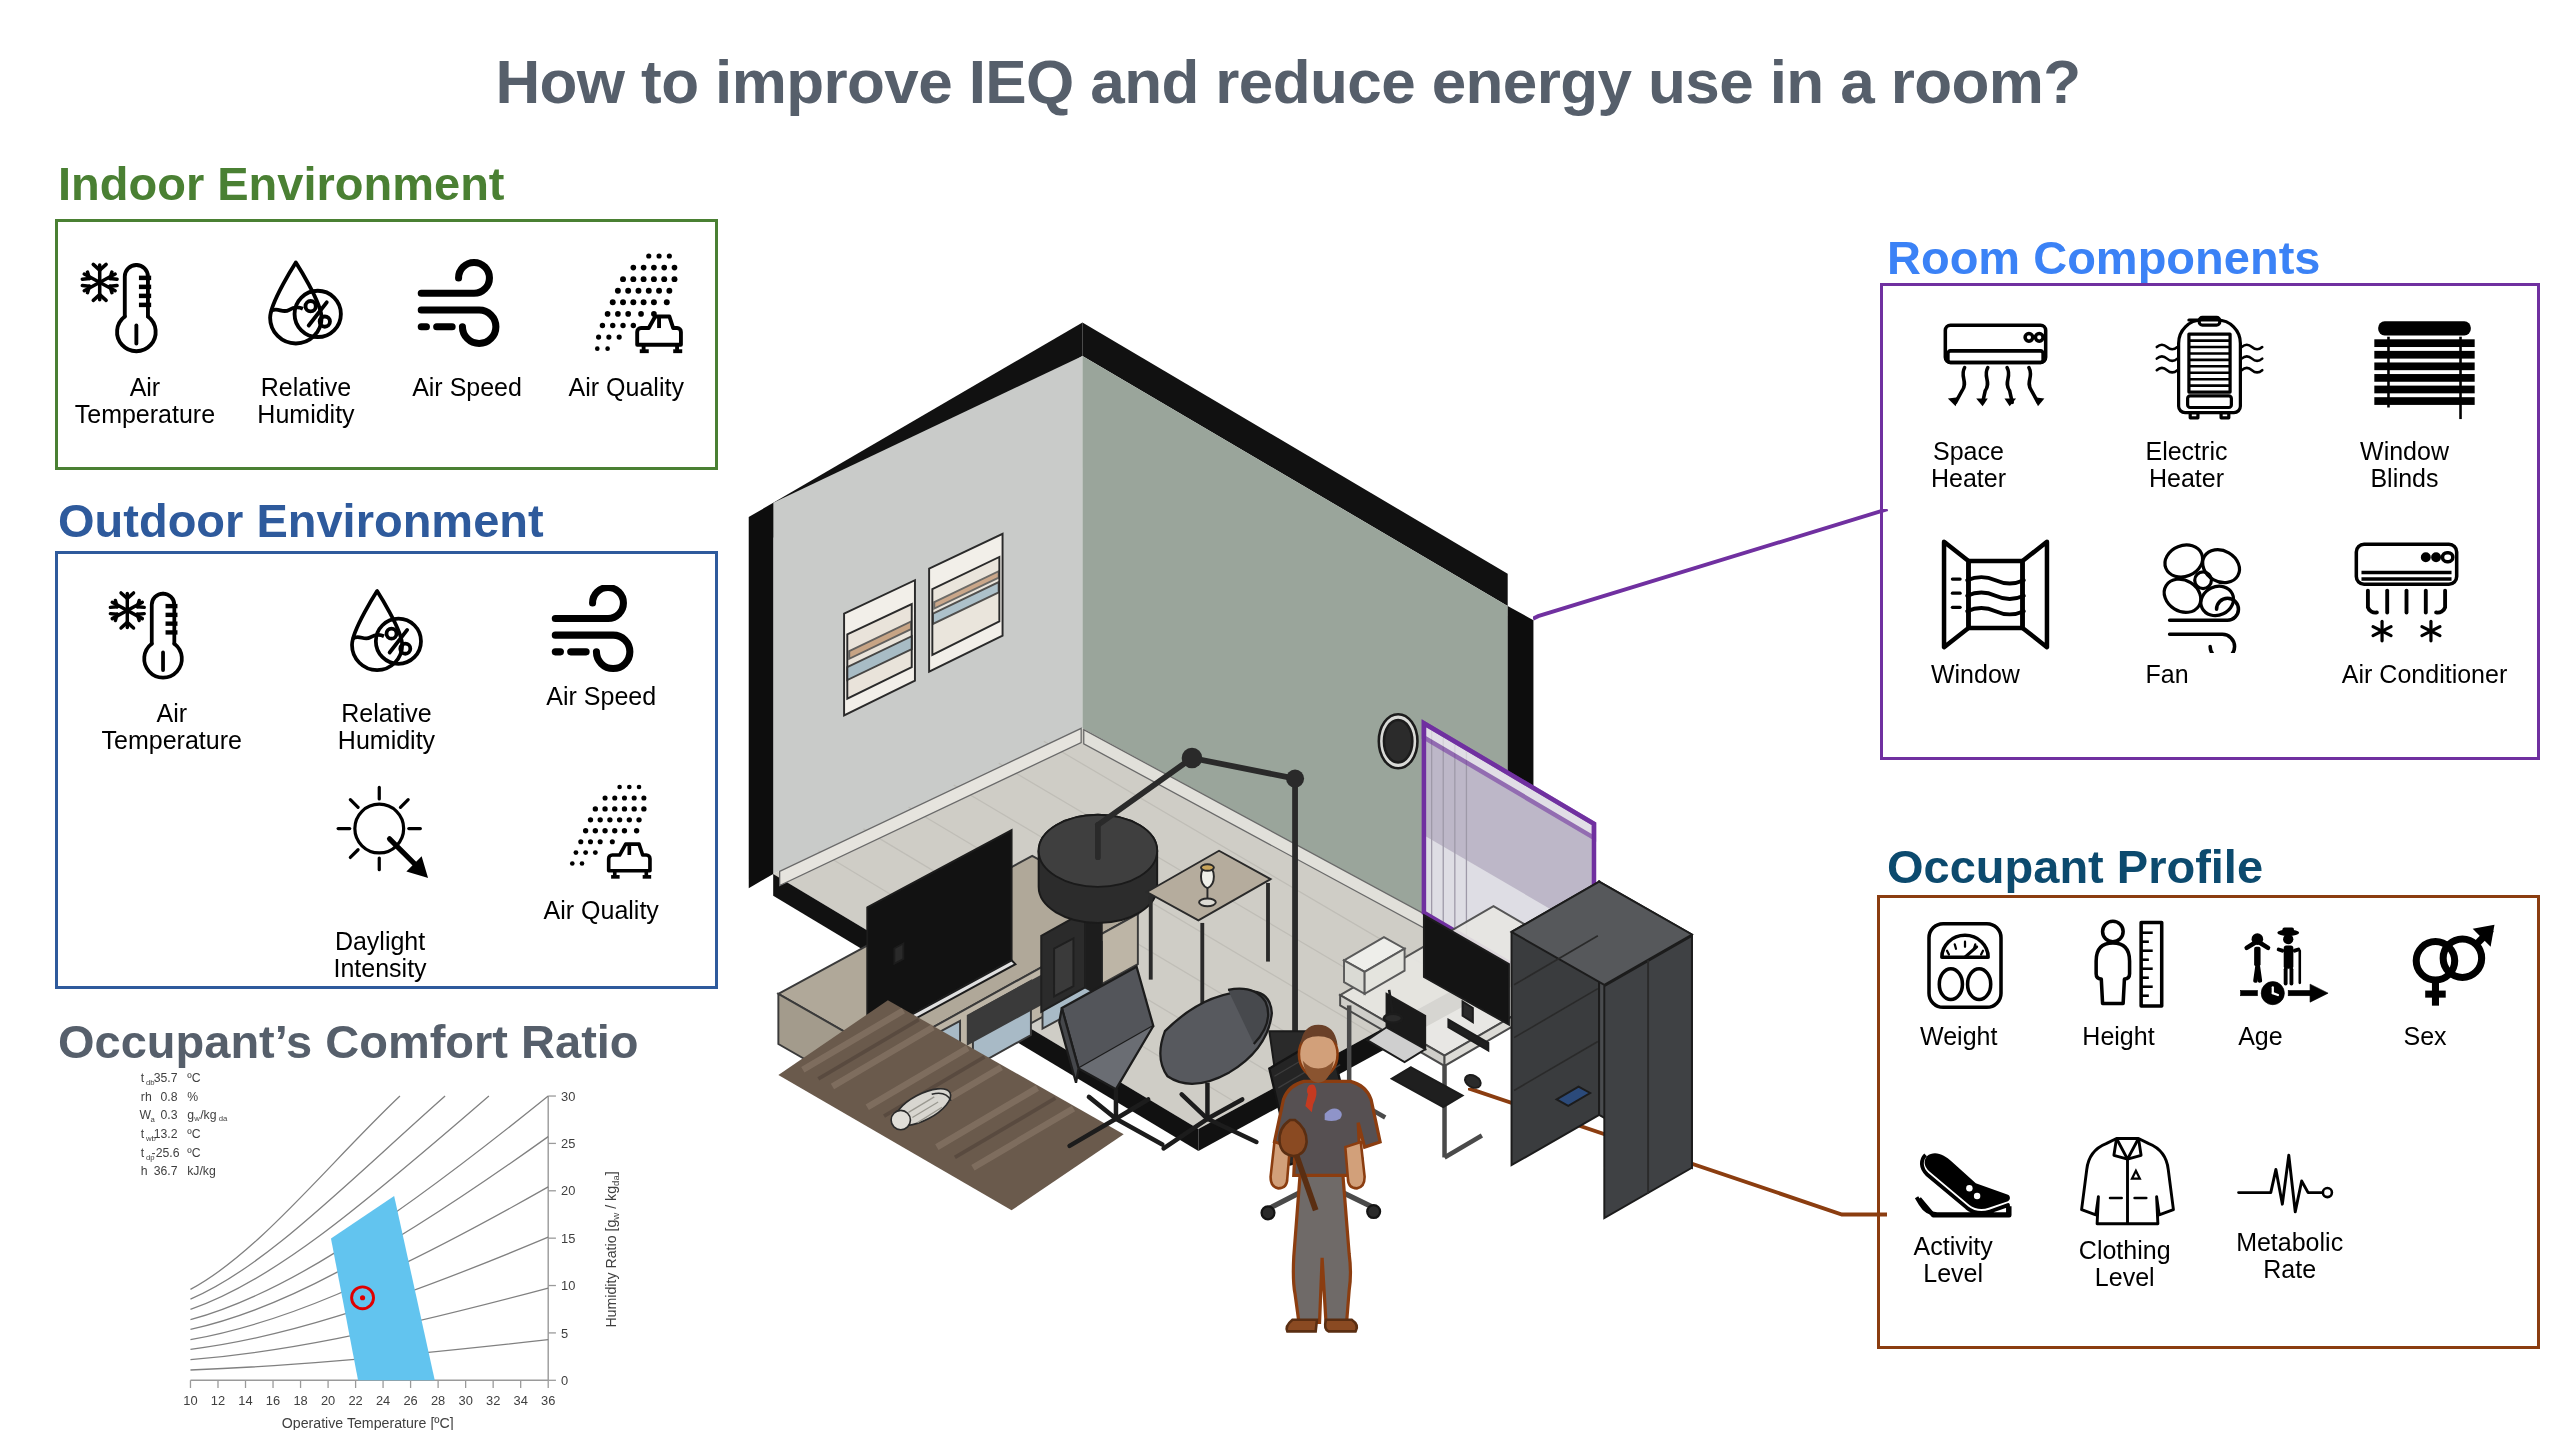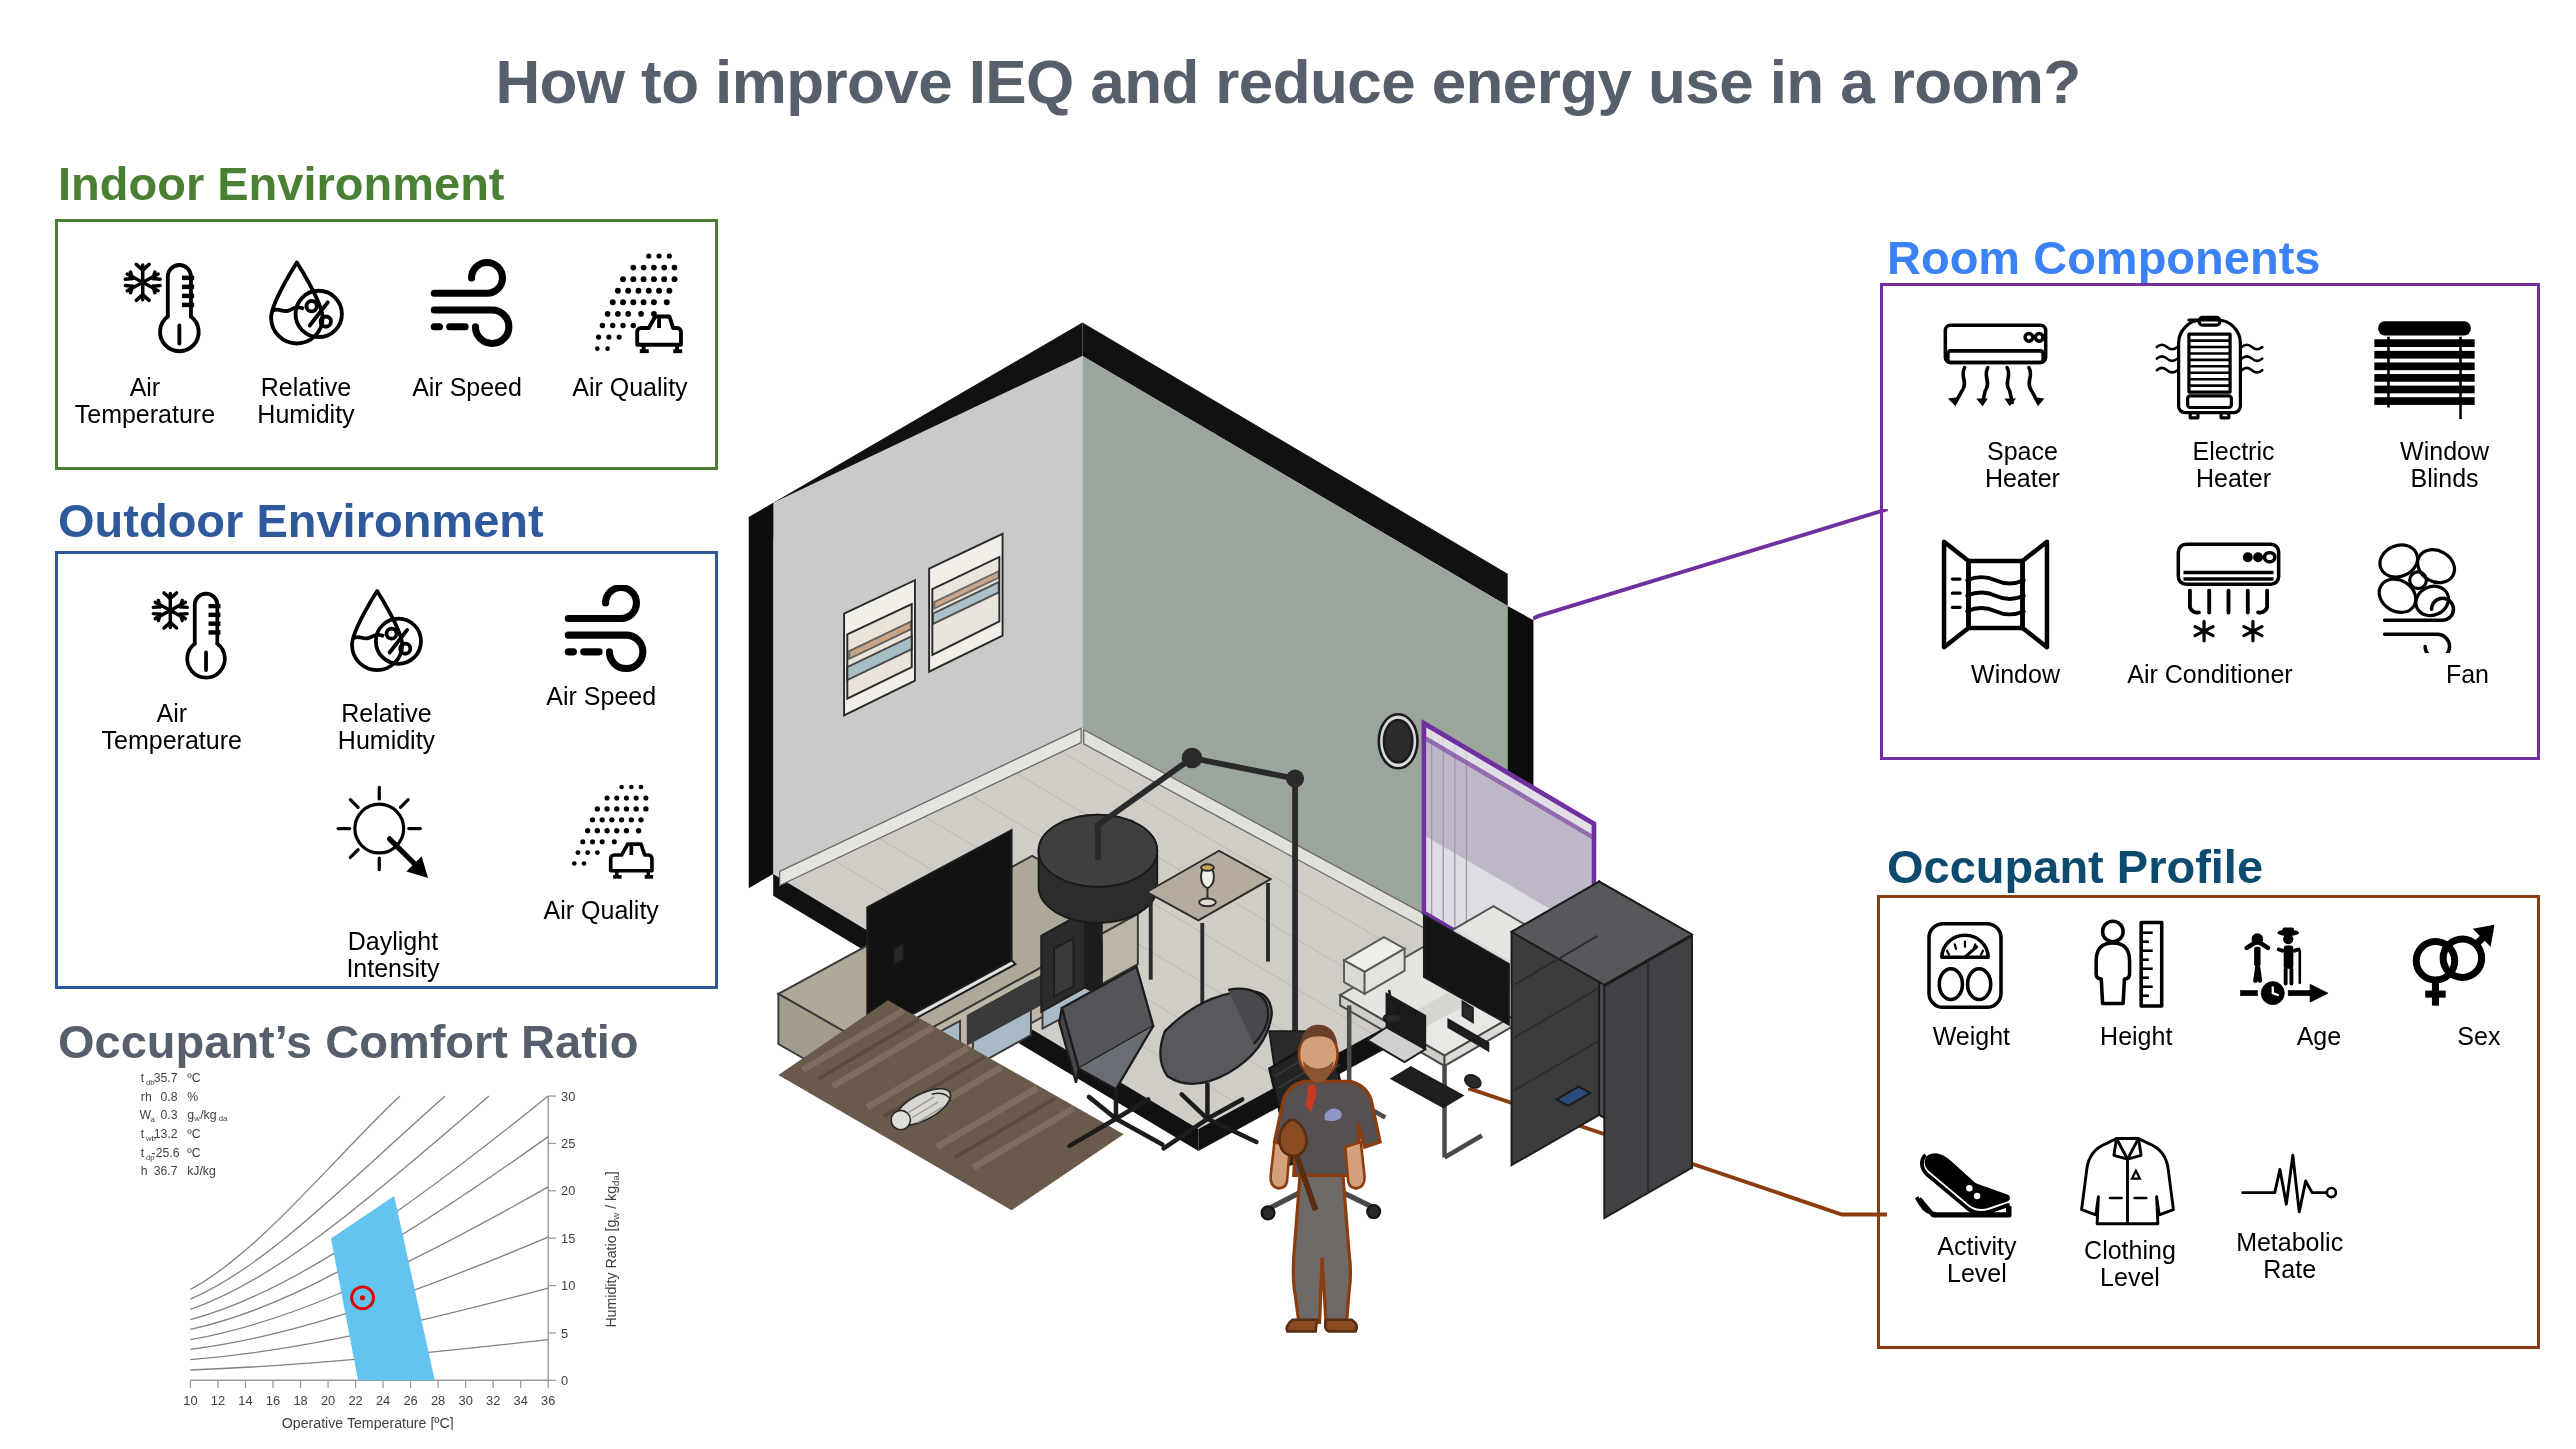--- a/index.html
+++ b/index.html
@@ -33,21 +33,21 @@
     background: #ffffff;
     border-style: solid;
   }
   .grid {
     display: grid;
     width: 100%; height: 100%;
     align-items: start; justify-items: center;
   }
   .cell {
     display: flex; flex-direction: column;
-    align-items: flex-end; justify-content: flex-start;
+    align-items: flex-start; justify-content: flex-start;
   }
   .cell .ic { display: block; }
   .cell .lab {
     margin-top: 6.4px;
     font-size: 25px; line-height: 1.08;
     color: #000; text-align: center;
     font-family: "Liberation Sans", sans-serif;
   }
 
   
@@ -583,20 +583,39 @@
                 <line x1="33" y1="114" x2="45" y2="114"></line>
             </g>
           </svg>
         </span>
         <span class="lab" style="white-space:pre-line;">Window</span>
       </div>
 
       <div class="cell">
         <span class="ic">
           <svg width="129" height="119" viewBox="0 0 200 185">
+            <g fill="none" stroke="#000" stroke-width="5">
+              <ellipse cx="60" cy="42" rx="30" ry="24" transform="rotate(-22 60 42)"></ellipse>
+              <ellipse cx="118" cy="50" rx="30" ry="24" transform="rotate(30 118 50)"></ellipse>
+              <ellipse cx="58" cy="96" rx="30" ry="24" transform="rotate(32 58 96)"></ellipse>
+              <ellipse cx="112" cy="104" rx="26" ry="22" transform="rotate(-25 112 104)"></ellipse>
+              <circle cx="90" cy="72" r="13"></circle>
+            </g>
+            <g fill="none" stroke="#000" stroke-width="5.5" stroke-linecap="round">
+              <path d="M38 134 H128 a17 17 0 1 0 -17 -17"></path>
+              <path d="M38 156 H120 a19 19 0 1 1 -19 19"></path>
+            </g>
+          </svg>
+        </span>
+        <span class="lab" style="white-space:pre-line;">Fan</span>
+      </div>
+
+      <div class="cell">
+        <span class="ic">
+          <svg width="129" height="119" viewBox="0 0 200 185">
             <g fill="none" stroke="#000" stroke-width="5.5" stroke-linejoin="round">
               <rect x="22" y="16" width="156" height="62" rx="12"></rect>
               <line x1="30" y1="60" x2="170" y2="60"></line>
               <line x1="30" y1="70" x2="170" y2="70"></line>
               <circle cx="130" cy="36" r="5" fill="#000"></circle>
                 <circle cx="146" cy="36" r="5" fill="#000"></circle>
               <rect x="156" y="29" width="16" height="14" rx="7"></rect>
             </g>
             <g fill="none" stroke="#000" stroke-width="6" stroke-linecap="round">
               <path d="M40 88 v26 a12 12 0 0 0 14 8"></path>
@@ -609,39 +628,20 @@
               <line x1="62" y1="136" x2="62" y2="166"></line>
               <line x1="48" y1="144" x2="76" y2="158"></line>
               <line x1="76" y1="144" x2="48" y2="158"></line>
               <line x1="138" y1="136" x2="138" y2="166"></line>
               <line x1="124" y1="144" x2="152" y2="158"></line>
               <line x1="152" y1="144" x2="124" y2="158"></line>
             </g>
           </svg>
         </span>
         <span class="lab" style="white-space:pre-line;">Air Conditioner</span>
-      </div>
-
-      <div class="cell">
-        <span class="ic">
-          <svg width="129" height="119" viewBox="0 0 200 185">
-            <g fill="none" stroke="#000" stroke-width="5">
-              <ellipse cx="60" cy="42" rx="30" ry="24" transform="rotate(-22 60 42)"></ellipse>
-              <ellipse cx="118" cy="50" rx="30" ry="24" transform="rotate(30 118 50)"></ellipse>
-              <ellipse cx="58" cy="96" rx="30" ry="24" transform="rotate(32 58 96)"></ellipse>
-              <ellipse cx="112" cy="104" rx="26" ry="22" transform="rotate(-25 112 104)"></ellipse>
-              <circle cx="90" cy="72" r="13"></circle>
-            </g>
-            <g fill="none" stroke="#000" stroke-width="5.5" stroke-linecap="round">
-              <path d="M38 134 H128 a17 17 0 1 0 -17 -17"></path>
-              <path d="M38 156 H120 a19 19 0 1 1 -19 19"></path>
-            </g>
-          </svg>
-        </span>
-        <span class="lab" style="white-space:pre-line;">Fan</span>
       </div>
 
     </div>
   </div>
 
   <div class="sec-head" style="left:1887px; top:839px; color:#0c4a6e;">Occupant Profile</div>
 
   <div class="panel" id="panel-occupant" style="left:1877px; top:895px; width:663px; height:454px; border-width:3.9px; border-color:#8b3d10;">
     <div class="grid" style="grid-template-columns:repeat(4,1fr); grid-template-rows:repeat(2,1fr); padding:19.3px 3.9px 0 3.9px;">
 

